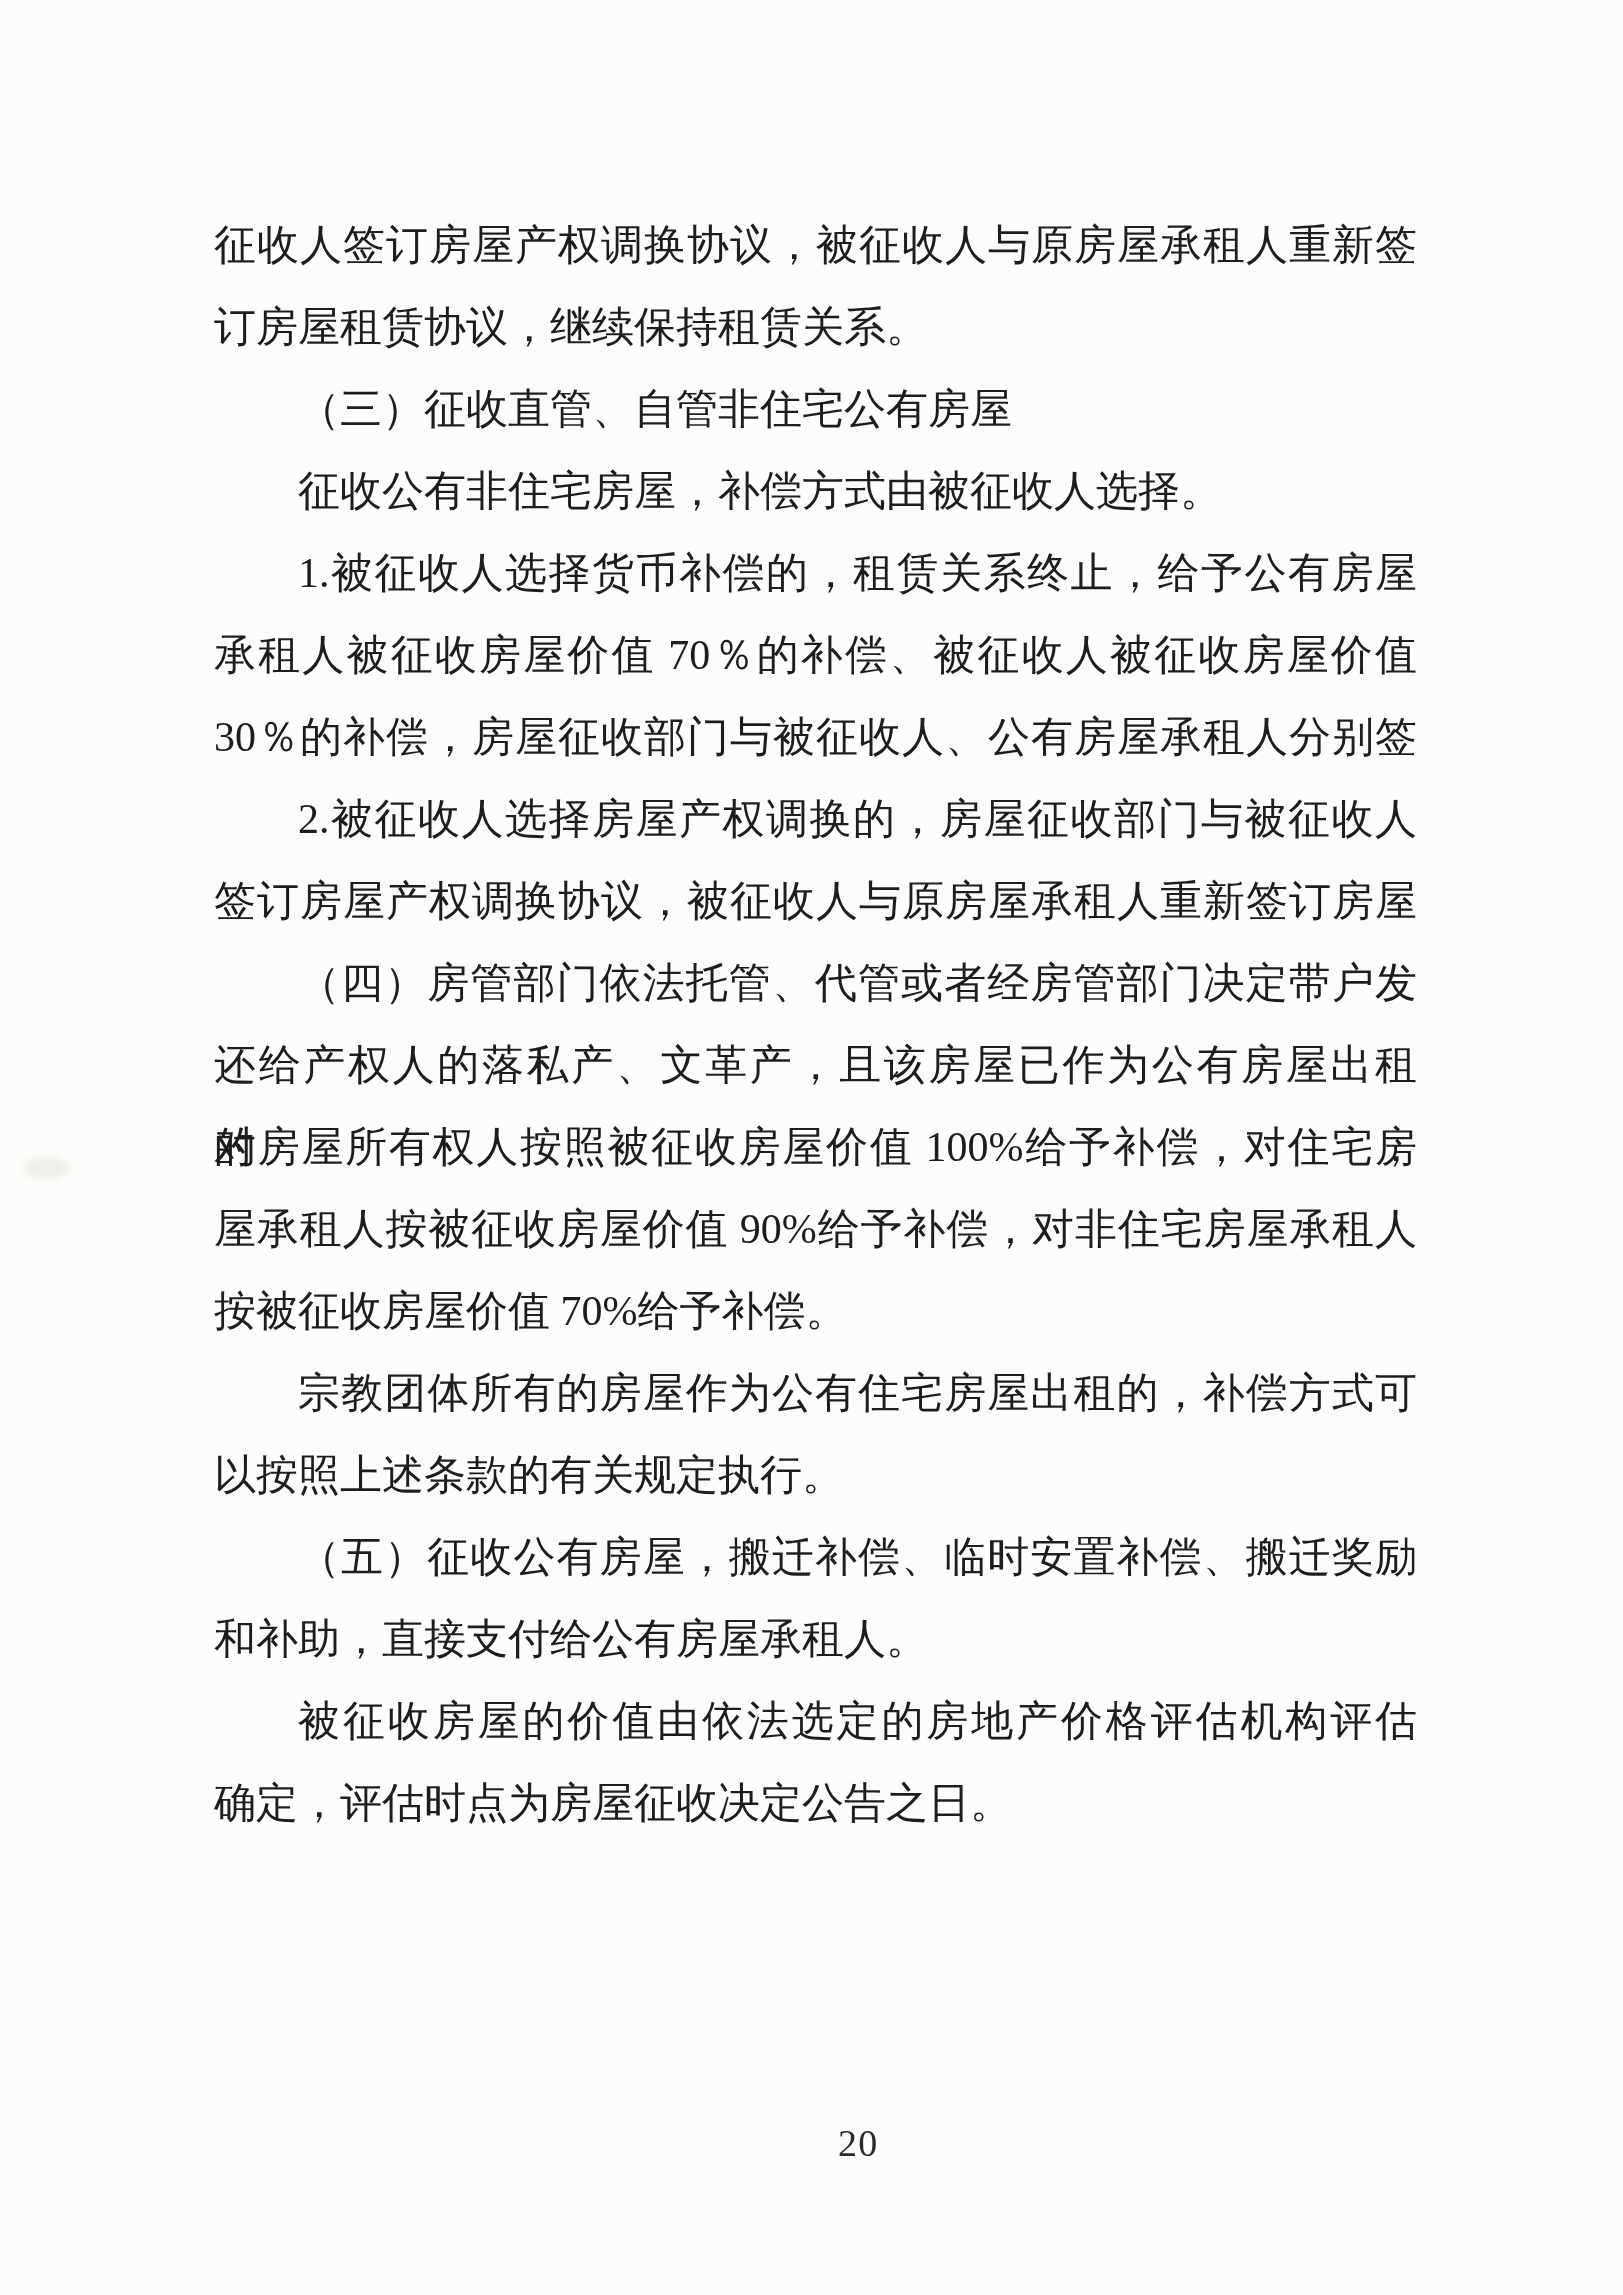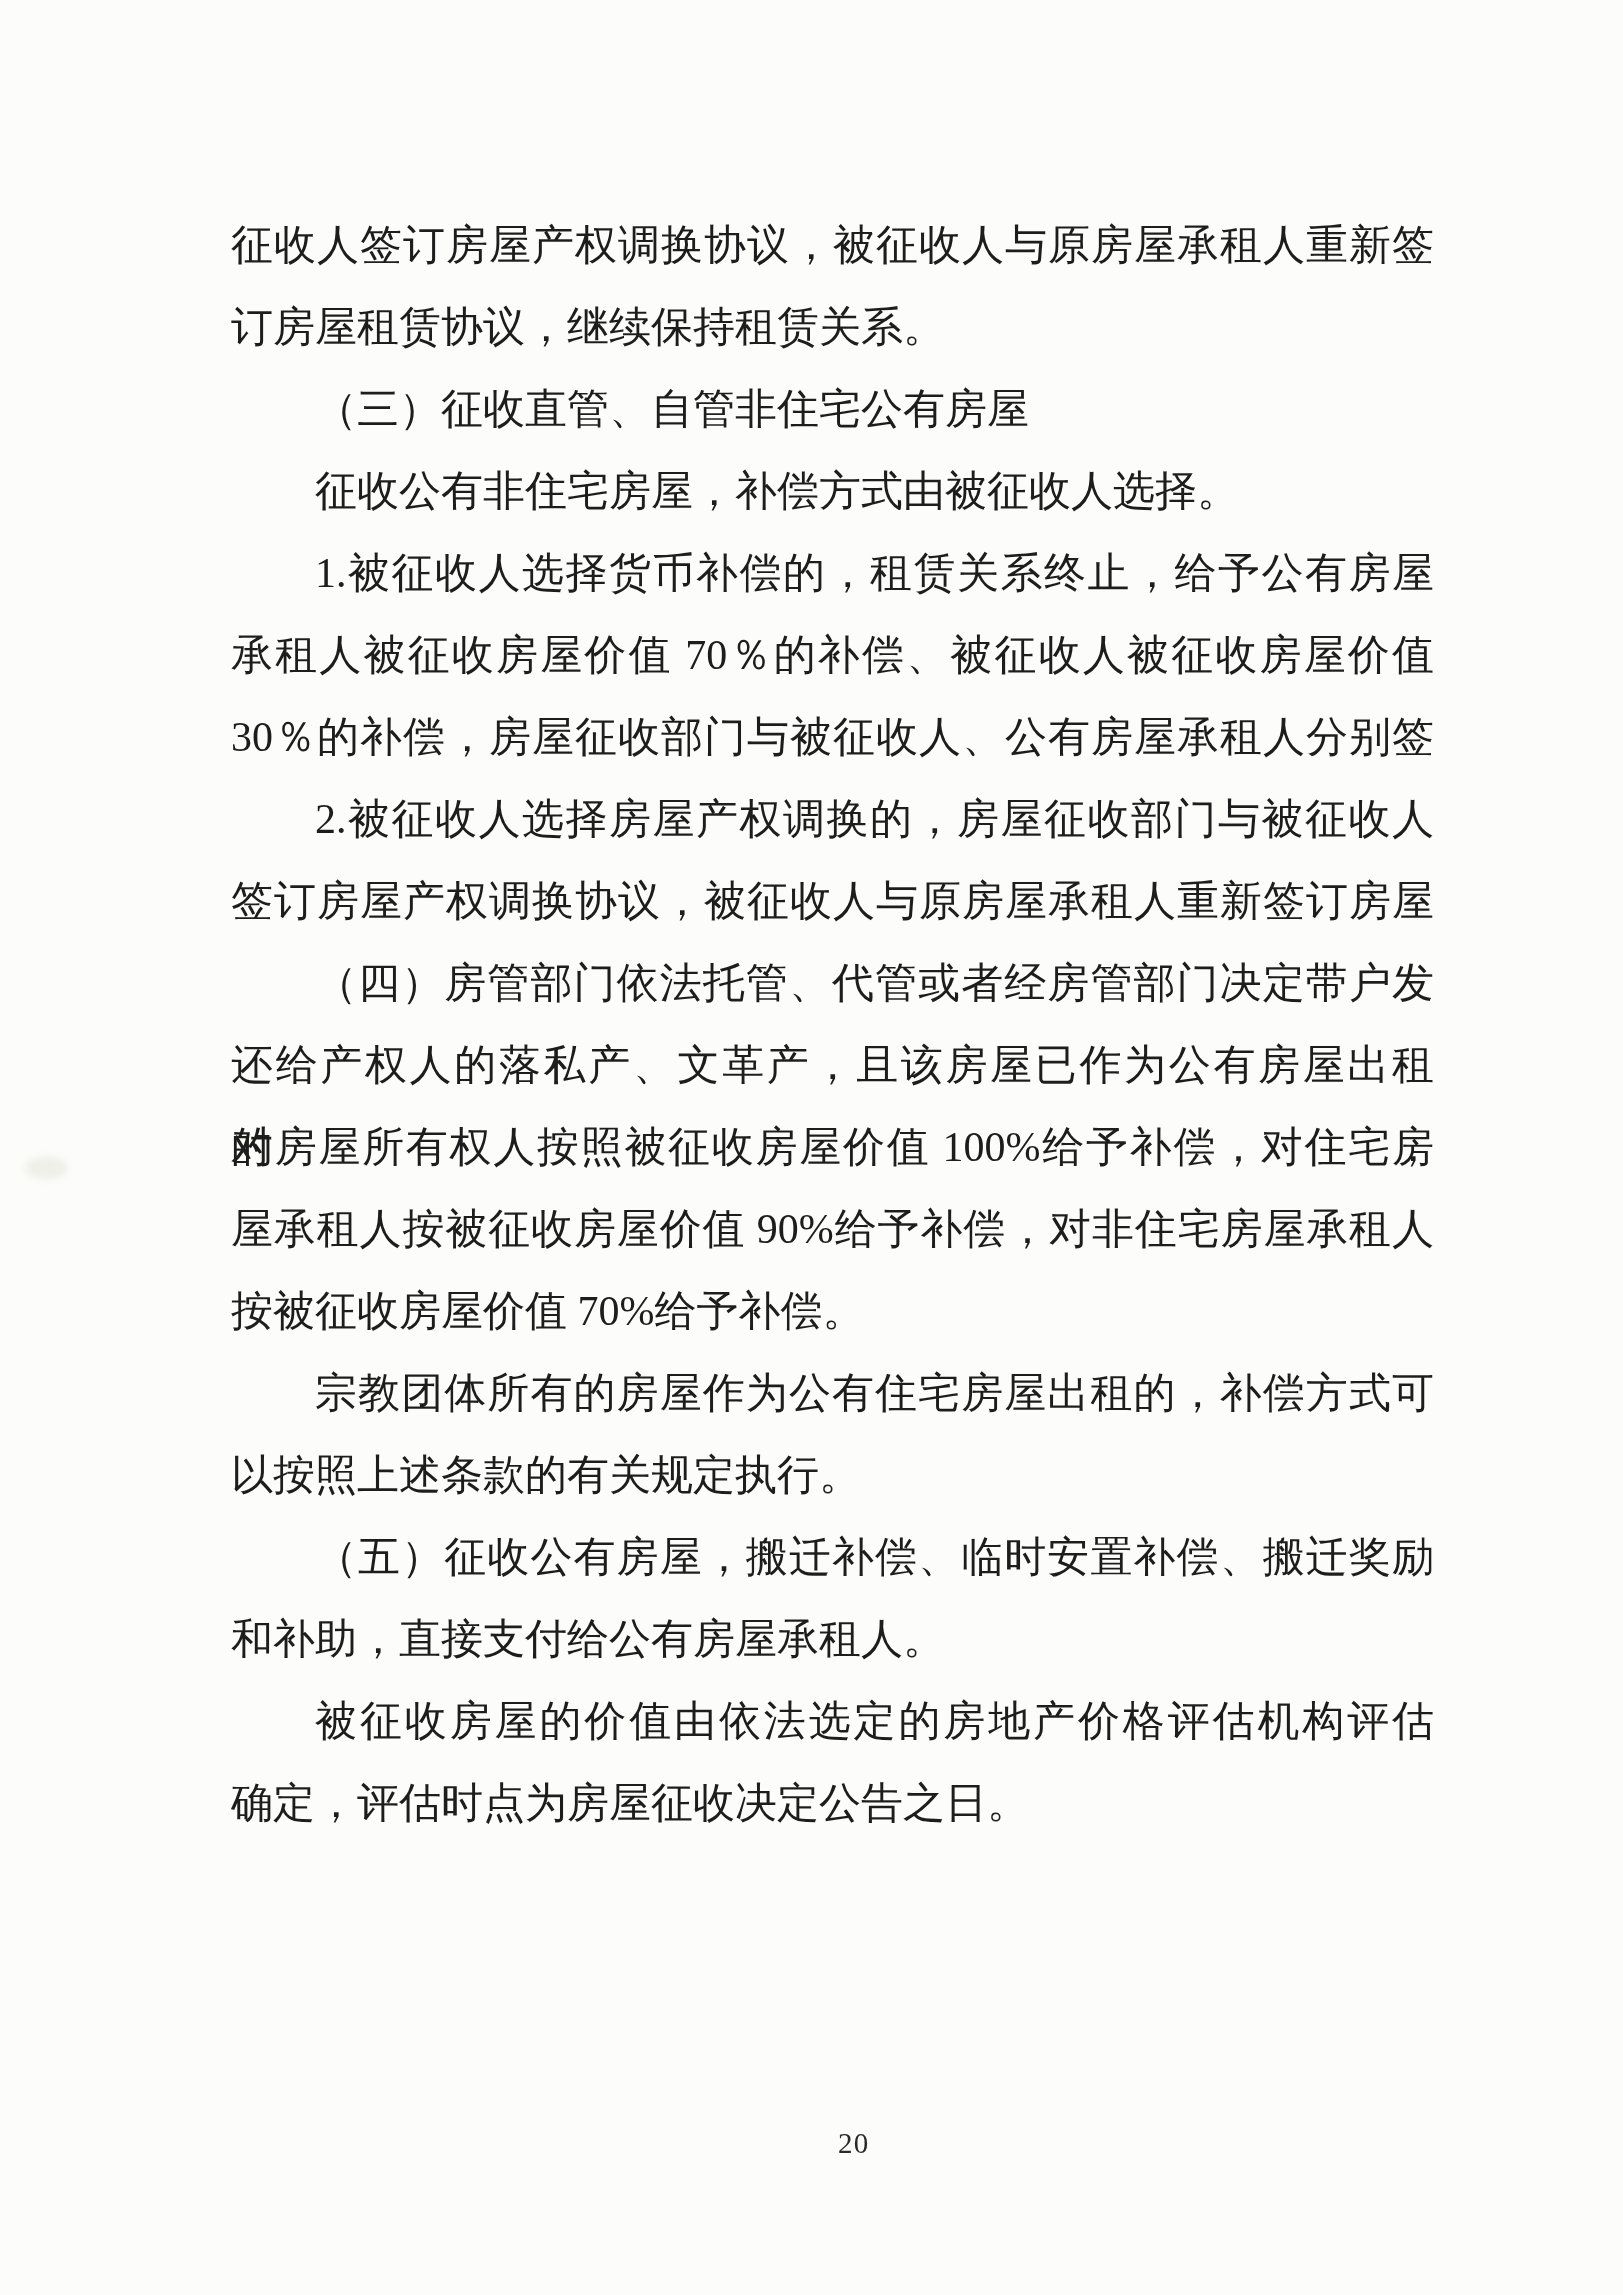--- a/index.html
+++ b/index.html
@@ -11,21 +11,21 @@
     position: relative;
     width: 1623px;
     height: 2295px;
     background: #fcfcfa;
     overflow: hidden;
     font-family: "Liberation Serif", "DejaVu Serif", serif;
     color: #1d1d1d;
   }
   .text-block {
     position: absolute;
-    left: 231px;
+    left: 214px;
     top: 204px;
     width: 1203px;
   }
   .line {
     height: 82px;
     line-height: 82px;
     font-size: 42px;
     text-align: left;
     white-space: nowrap;
     letter-spacing: 0px;
@@ -41,21 +41,21 @@
   }
   .line.bold {
     font-weight: 700;
     font-family: "Liberation Sans", "DejaVu Sans", sans-serif;
     letter-spacing: 2px;
   }
   .page-number {
     position: absolute;
     top: 2125px;
     left: 838px;
-    font-size: 29px;
+    font-size: 38px;
     line-height: 37px;
     letter-spacing: 1.3px;
     color: #2a2a2a;
   }
   .scan-artifact {
     position: absolute;
     left: 25px;
     top: 1156px;
     width: 43px;
     height: 23.6px;

